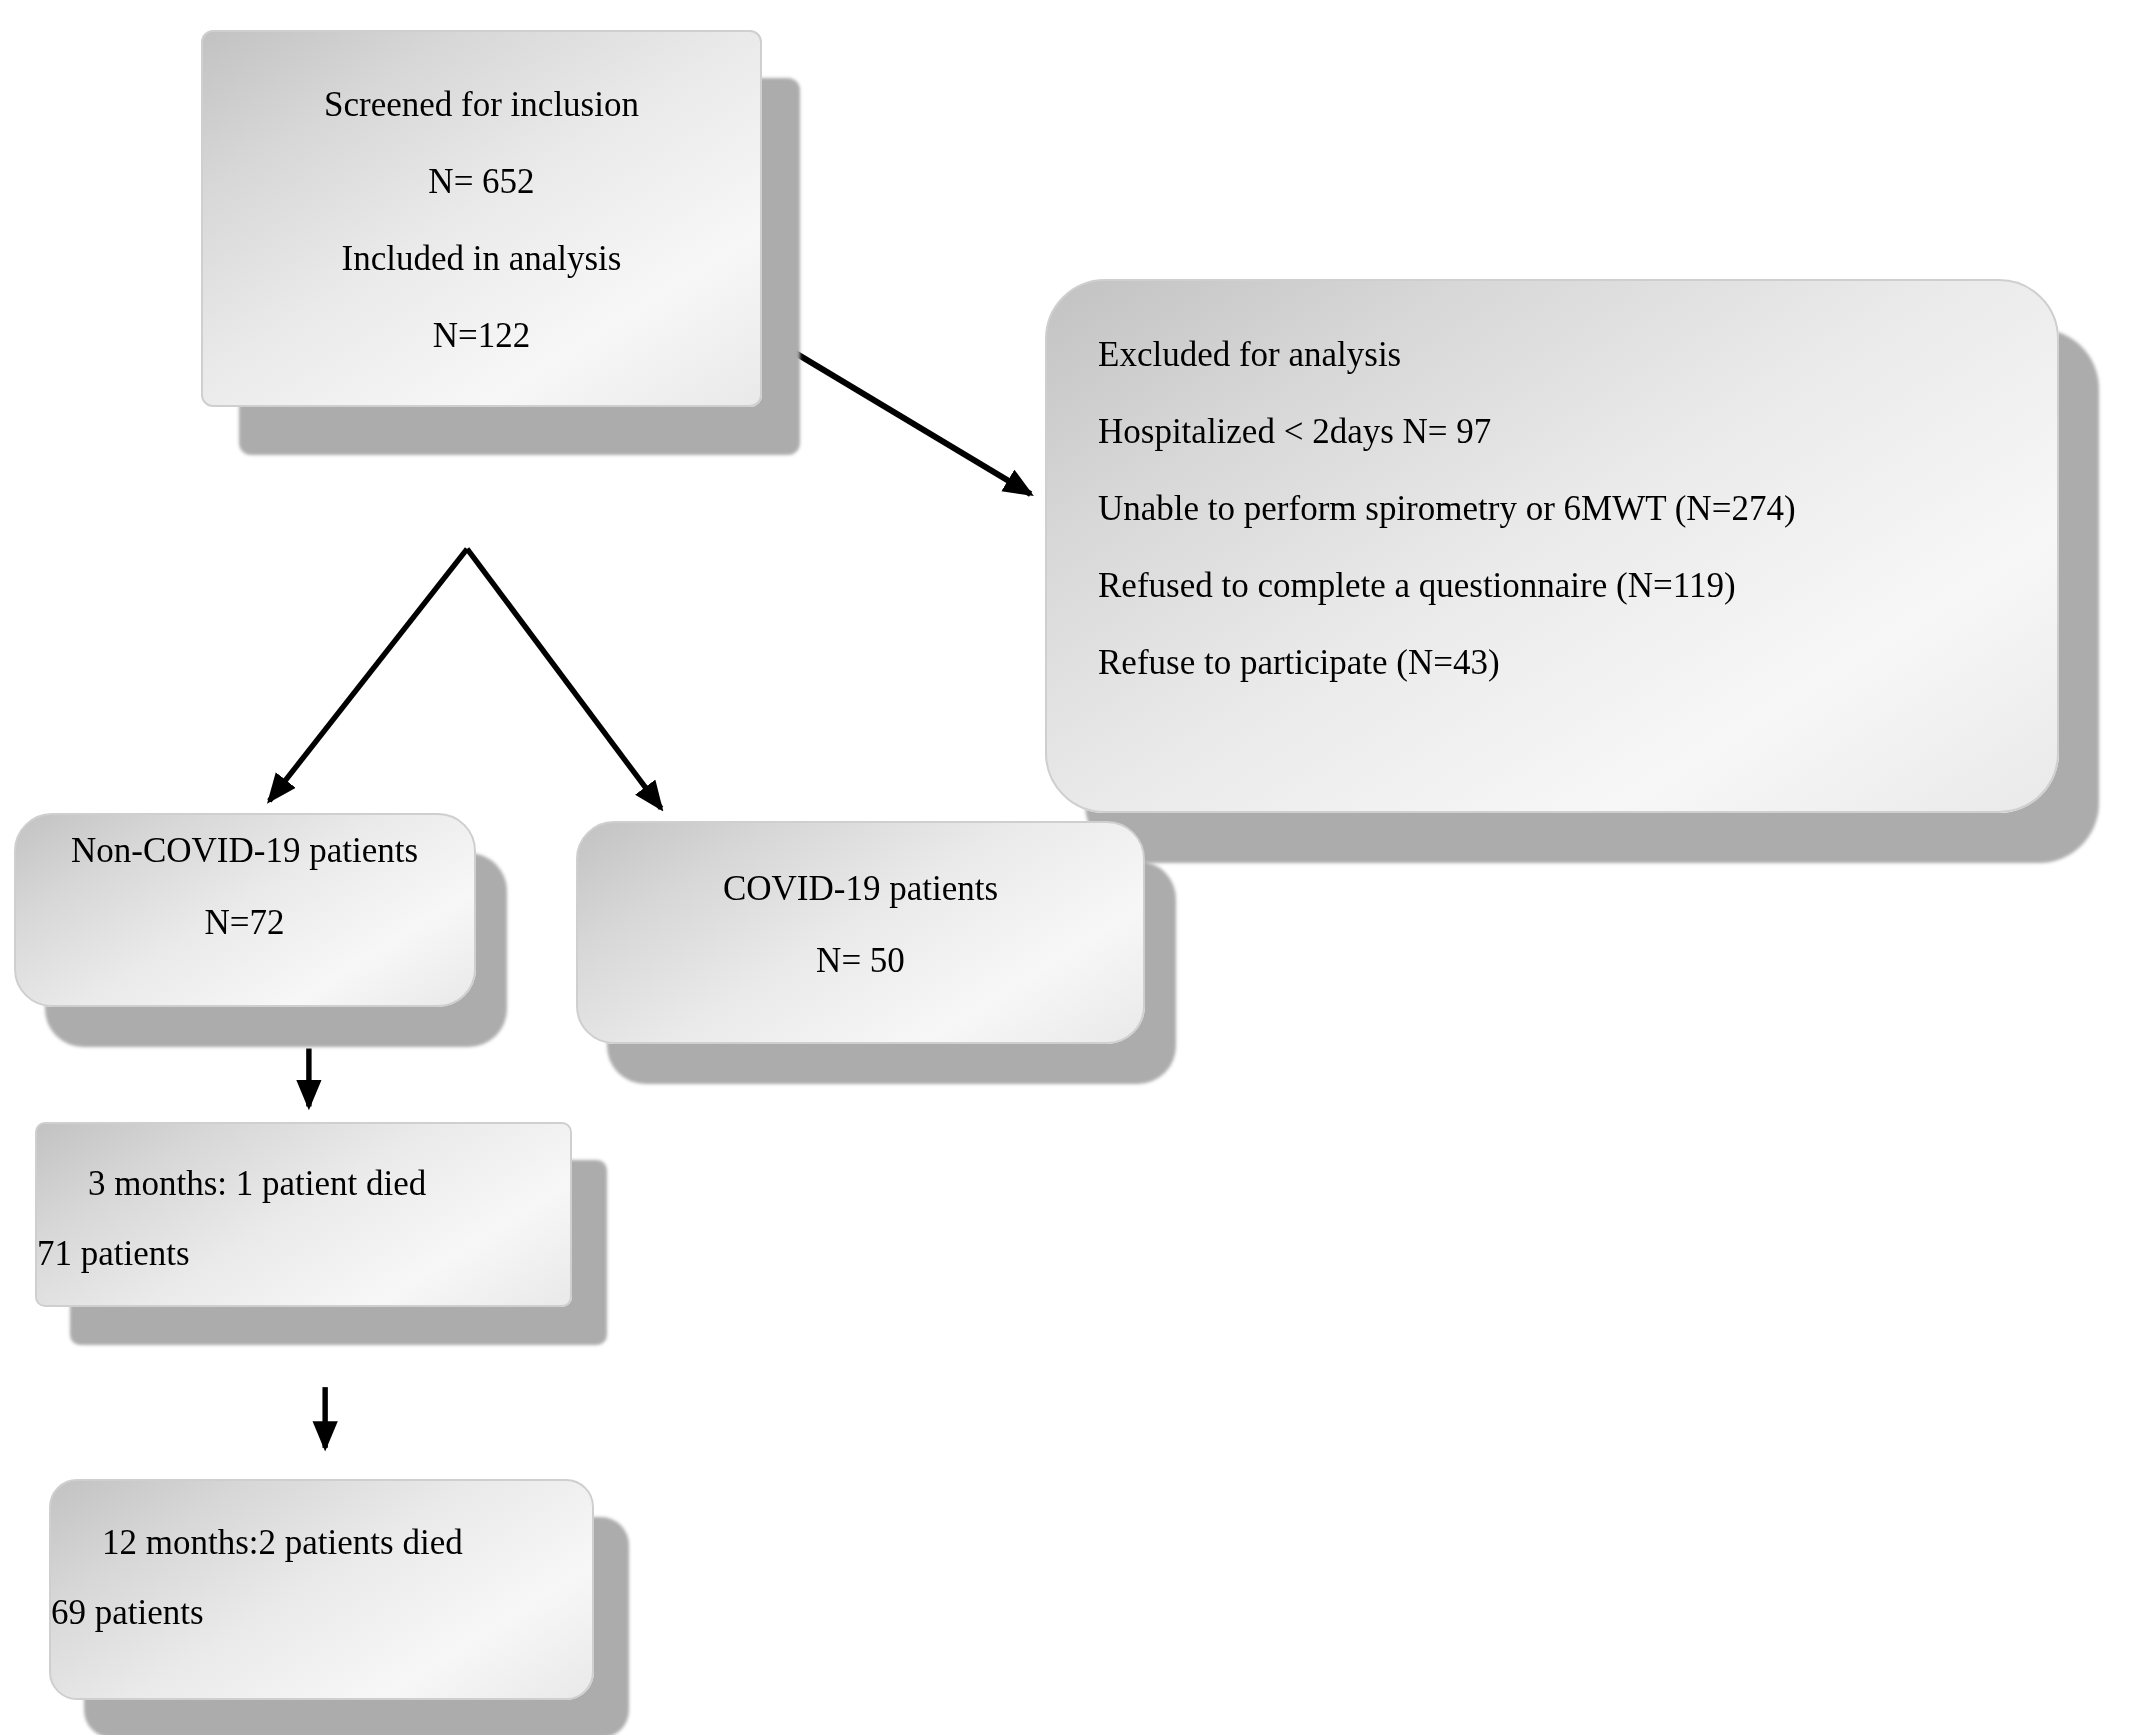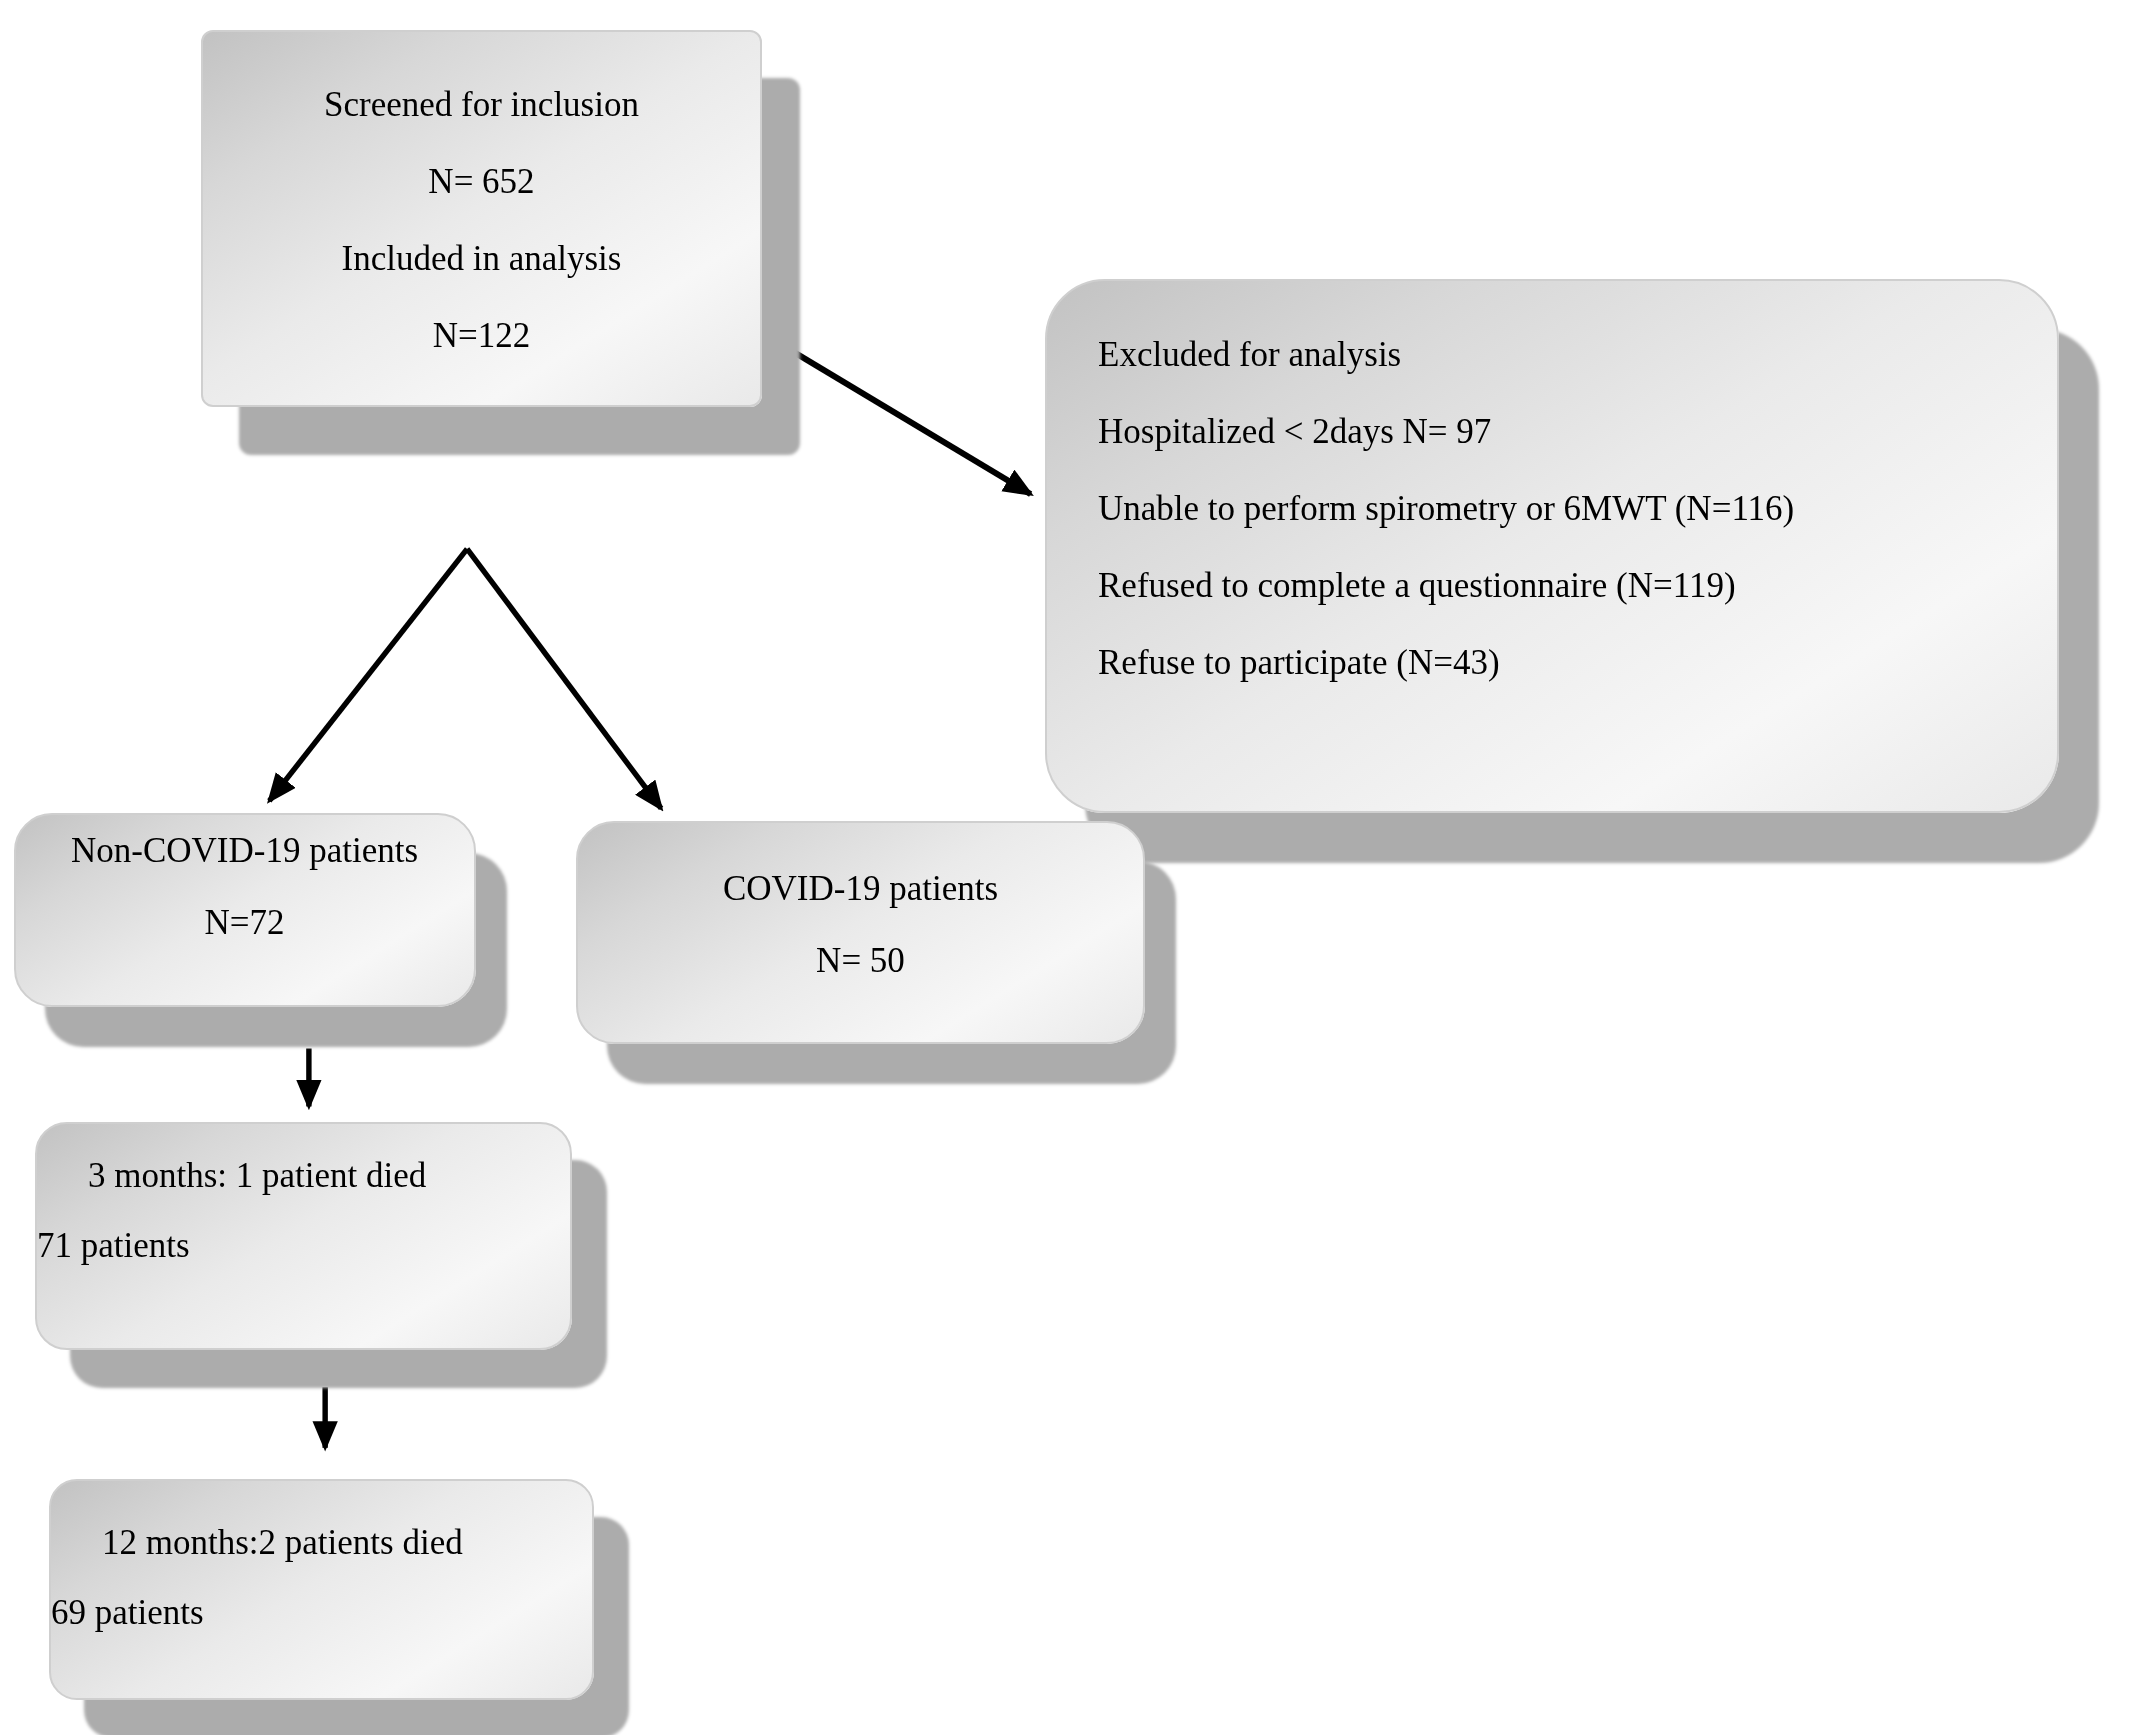--- a/index.html
+++ b/index.html
@@ -68,23 +68,23 @@
   }
   #box-covid {
     left: 576px; top: 821px; width: 569px; height: 223px;
     border-radius: 38px;
     padding-top: 30px;
     line-height: 72px;
     text-align: center;
     box-shadow: 31px 40px 3.3px #acacac;
   }
   #box-3months {
-    left: 35px; top: 1122px; width: 537px; height: 228px;
-    border-radius: 32px;
-    padding-top: 17px;
+    left: 35px; top: 1122px; width: 537px; height: 185px;
+    border-radius: 10px;
+    padding-top: 25px;
     line-height: 70px;
     box-shadow: 35px 38px 3.3px #acacac;
   }
   #box-12months {
     left: 49px; top: 1463px; width: 545px; height: 221px;
     border-radius: 28px;
     padding-top: 27px;
     line-height: 70px;
     box-shadow: 35px 38px 3.3px #acacac;
     margin-top: 16px;
@@ -111,21 +111,21 @@
   <div class="fc-box" id="box-screened">
     <div class="ln">Screened for inclusion</div>
     <div class="ln">N= 652</div>
     <div class="ln">Included in analysis</div>
     <div class="ln">N=122</div>
   </div>
 
   <div class="fc-box" id="box-excluded">
     <div class="ln">Excluded for analysis</div>
     <div class="ln">Hospitalized &lt; 2days N= 97</div>
-    <div class="ln">Unable to perform spirometry or 6MWT (N=116)</div>
+    <div class="ln">Unable to perform spirometry or 6MWT (N=274)</div>
     <div class="ln">Refused to complete a questionnaire (N=119)</div>
     <div class="ln">Refuse to participate (N=43)</div>
   </div>
 
   <div class="fc-box" id="box-noncovid">
     <div class="ln">Non-COVID-19 patients</div>
     <div class="ln">N=72</div>
   </div>
 
   <div class="fc-box" id="box-covid">

